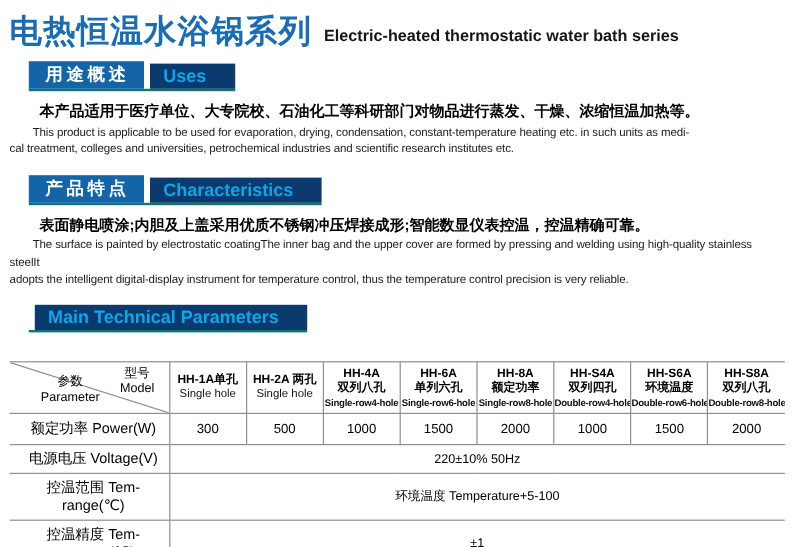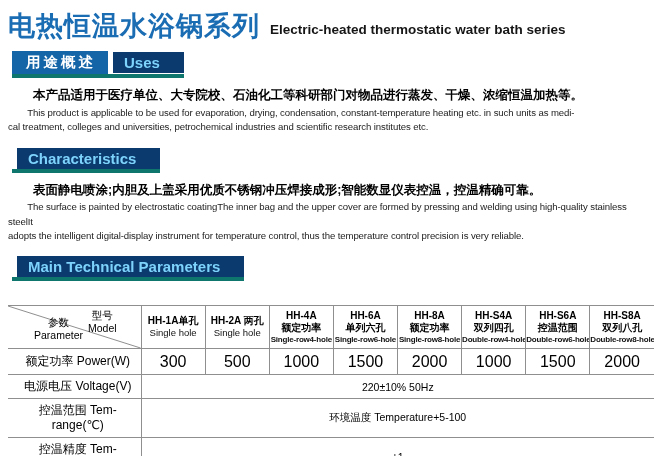--- a/index.html
+++ b/index.html
@@ -8,50 +8,50 @@
     font-family:"Liberation Sans","DejaVu Sans",sans-serif; color:#000;
   }
   .page { padding:8px 8px 0 8px; }
 
   
   .title-row { display:flex; align-items:flex-end; gap:10px; margin:4px 0 11px 0; }
   .title-cn { color:#1a6cb3; font-size:27px; font-weight:bold; letter-spacing:1px; line-height:1.05; white-space:nowrap; }
   .title-en { color:#161616; font-size:13.5px; font-weight:bold; padding-bottom:3px; white-space:nowrap; }
 
   
-  .banner { display:flex; align-items:center; width:fit-content; border-bottom:4px solid #0f766e; margin-left:4px; }
+  .banner { display:flex; align-items:flex-end; width:fit-content; border-bottom:2px solid #0f766e; margin-left:16px; }
   .banner-cn { background:#1465a8; color:#fff; font-weight:bold; font-size:14.5px; letter-spacing:3px; padding:2px 12px 2px 14px; white-space:nowrap; }
   .banner-gap { width:5px; background:#fff; }
-  .banner-en { background:#0b3a6e; color:#7dd3fc; font-weight:bold; font-size:15px; padding:2px 24px 2px 11px; white-space:nowrap; }
+  .banner-en { background:#0b3a6e; color:#0ea5e9; font-weight:bold; font-size:15px; padding:2px 24px 2px 11px; white-space:nowrap; }
 
   
   .para { margin:9px 0 13px 0; }
   .para-cn { font-weight:bold; font-size:12.5px; text-indent:2em; line-height:1.4; margin-bottom:1px; white-space:nowrap; }
   .para-en { font-size:9.6px; letter-spacing:-0.1px; color:#1c1c1c; white-space:pre-line; text-indent:2em; line-height:1.5; }
 
   
   .params-table { width:100%; border-collapse:collapse; table-layout:fixed; margin-top:24px; }
   .params-table col.c-param { width:20.6%; }
   .params-table td { border:1px solid #8f8f8f; padding:0; }
   .params-table tr td:first-child { border-left:none; }
   .params-table tr td:last-child { border-right:none; }
 
   .corner-cell { position:relative; height:42px; }
   .corner-svg { position:absolute; inset:0; width:100%; height:100%; }
-  .corner-model { position:absolute; top:3px; right:24px; font-size:10.5px; line-height:1.2; text-align:center; white-space:pre-line; }
+  .corner-model { position:absolute; top:3px; right:12px; font-size:10.5px; line-height:1.2; text-align:center; white-space:pre-line; }
   .corner-param { position:absolute; bottom:7px; left:26px; font-size:10.5px; line-height:1.2; text-align:center; white-space:pre-line; }
 
   .model-cell { text-align:center; vertical-align:middle; padding:2px 0 1px 0; }
   .model-cn { display:block; font-size:10px; font-weight:bold; line-height:1.25; white-space:pre-line; }
   .model-en { display:block; font-weight:normal; color:#111; }
   .en-normal { font-size:9.5px; line-height:1.3; }
   .en-small  { font-size:8px; letter-spacing:-0.2px; line-height:1.3; white-space:nowrap; overflow:hidden;font-weight:bold; }
 
   .row-label { font-size:12px; text-align:center; padding:4px 2px 4px 9px !important; line-height:1.25; white-space:pre-line; }
-  .val  { text-align:center; font-size:16px; height:25px; vertical-align:middle;margin-left:27px; }
+  .val  { text-align:center; font-size:11px; height:25px; vertical-align:middle;margin-left:27px; }
   .merged { text-align:center; font-size:10.5px; height:23px; vertical-align:middle; }
 </style>
 </head>
 <body>
 
 <div class="page">
 
   <div class="title-row">
     <span class="title-cn">电热恒温水浴锅系列</span>
     <span class="title-en">Electric-heated thermostatic water bath series</span>
@@ -62,20 +62,21 @@
     <span class="banner-gap"></span>
     <span class="banner-en">Uses</span>
   </div>
   <div class="para">
     <div class="para-cn">本产品适用于医疗单位、大专院校、石油化工等科研部门对物品进行蒸发、干燥、浓缩恒温加热等。</div>
     <div class="para-en">This product is applicable to be used for evaporation, drying, condensation, constant-temperature heating etc. in such units as medi-
 cal treatment, colleges and universities, petrochemical industries and scientific research institutes etc.</div>
   </div>
 
   <div class="banner">
+    <span class="banner-cn">产品特点</span>
     <span class="banner-gap"></span>
     <span class="banner-en">Characteristics</span>
   </div>
   <div class="para">
     <div class="para-cn">表面静电喷涂;内胆及上盖采用优质不锈钢冲压焊接成形;智能数显仪表控温，控温精确可靠。</div>
     <div class="para-en">The surface is painted by electrostatic coatingThe inner bag and the upper cover are formed by pressing and welding using high-quality stainless steelIt
 adopts the intelligent digital-display instrument for temperature control, thus the temperature control precision is very reliable.</div>
   </div>
 
   <div class="banner">
@@ -109,41 +110,41 @@
         <td class="model-cell">
           <span class="model-cn">HH-1A单孔</span>
           <span class="model-en en-normal">Single hole</span>
         </td>
         <td class="model-cell">
           <span class="model-cn">HH-2A 两孔</span>
           <span class="model-en en-normal">Single hole</span>
         </td>
         <td class="model-cell">
           <span class="model-cn">HH-4A
-额定功率</span>
+双列八孔</span>
           <span class="model-en en-small">Single-row4-hole</span>
         </td>
         <td class="model-cell">
           <span class="model-cn">HH-6A
 单列六孔</span>
           <span class="model-en en-small">Single-row6-hole</span>
         </td>
         <td class="model-cell">
           <span class="model-cn">HH-8A
 额定功率</span>
           <span class="model-en en-small">Single-row8-hole</span>
         </td>
         <td class="model-cell">
           <span class="model-cn">HH-S4A
 双列四孔</span>
           <span class="model-en en-small">Double-row4-hole</span>
         </td>
         <td class="model-cell">
           <span class="model-cn">HH-S6A
-控温范围</span>
+环境温度</span>
           <span class="model-en en-small">Double-row6-hole</span>
         </td>
         <td class="model-cell">
           <span class="model-cn">HH-S8A
 双列八孔</span>
           <span class="model-en en-small">Double-row8-hole</span>
         </td>
       </tr>
 
       <tr>

